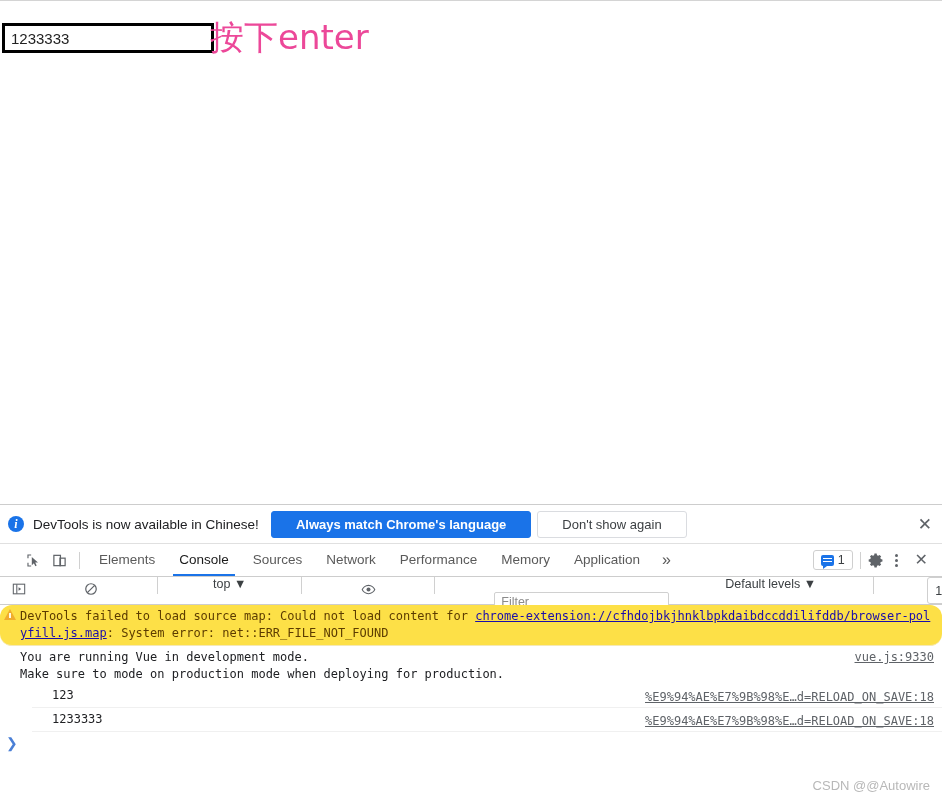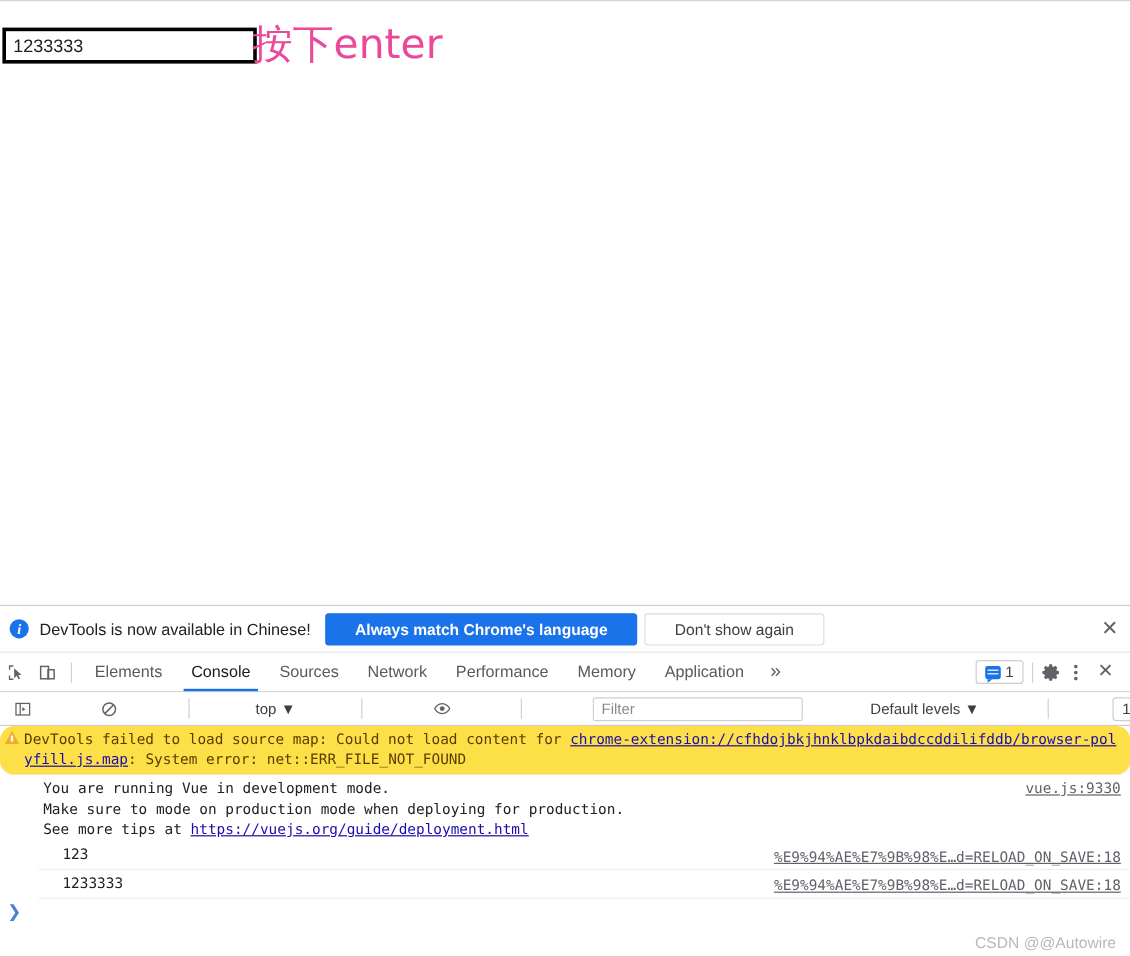--- a/index.html
+++ b/index.html
@@ -135,21 +135,21 @@
   }
 
   
   #tabstrip {
     position: relative;
     height: 33px;
     background: #ffffff;
     border-bottom: 1px solid #cdcdcd;
     display: flex;
     align-items: center;
-    padding-left: 0;
+    padding-left: 20px;
     box-sizing: border-box;
   }
   .tool-icon {
     width: 26px;
     height: 24px;
     display: flex;
     align-items: center;
     justify-content: center;
     cursor: pointer;
     flex: 0 0 auto;
@@ -264,21 +264,20 @@
     line-height: 1;
   }
 
   
   #console-toolbar {
     position: relative;
     height: 28px;
     background: #ffffff;
     border-bottom: 1px solid #cdcdcd;
     display: flex;
-    align-items: center;
     padding: 0 6px;
     box-sizing: border-box;
     gap: 46px;
   }
   #ctx-select {
     font-size: 12.5px;
     color: #3c4043;
     cursor: pointer;
     padding: 0 2px;
     white-space: nowrap;
@@ -371,21 +370,21 @@
     white-space: nowrap;
   }
   .src-link.gray { color: #5f6368; }
   #vue-block {
     position: relative;
     padding: 3px 8px 1px 20px;
     color: #202124;
     line-height: 17px;
     box-sizing: border-box;
   }
-  #vue-block .line { white-space: nowrap; margin-left: 16px; }
+  #vue-block .line { white-space: nowrap; }
   #prompt-row {
     position: relative;
     height: 22px;
     padding-left: 6px;
     display: flex;
     align-items: center;
   }
   #prompt-arrow {
     color: #4a7fd6;
     font-size: 14px;
@@ -524,21 +523,20 @@
   <div id="console-body">
 
     <div class="msg msg-warning">
       <span class="warn-icon"></span>
       <span>DevTools failed to load source map: Could not load content for </span><span class="link">chrome-extension://cfhdojbkjhnklbpkdaibdccddilifddb/browser-polyfill.js.map</span><span>: System error: net::ERR_FILE_NOT_FOUND</span>
     </div>
 
     <div id="vue-block">
       <div class="line">You are running Vue in development mode.</div>
       <div class="line">Make sure to mode on production mode when deploying for production.</div>
-      <div class="line"><span>See more tips</span><span> at </span><span class="link">https://vuejs.org/guide/deployment.html</span></div>
       <span class="src-link">vue.js:9330</span>
     </div>
 
     <div class="msg msg-value">
       <span>123</span>
       <span class="src-link gray" style="top:5px;">%E9%94%AE%E7%9B%98%E…d=RELOAD_ON_SAVE:18</span>
     </div>
     <div class="msg msg-value">
       <span>1233333</span>
       <span class="src-link gray" style="top:5px;">%E9%94%AE%E7%9B%98%E…d=RELOAD_ON_SAVE:18</span>

